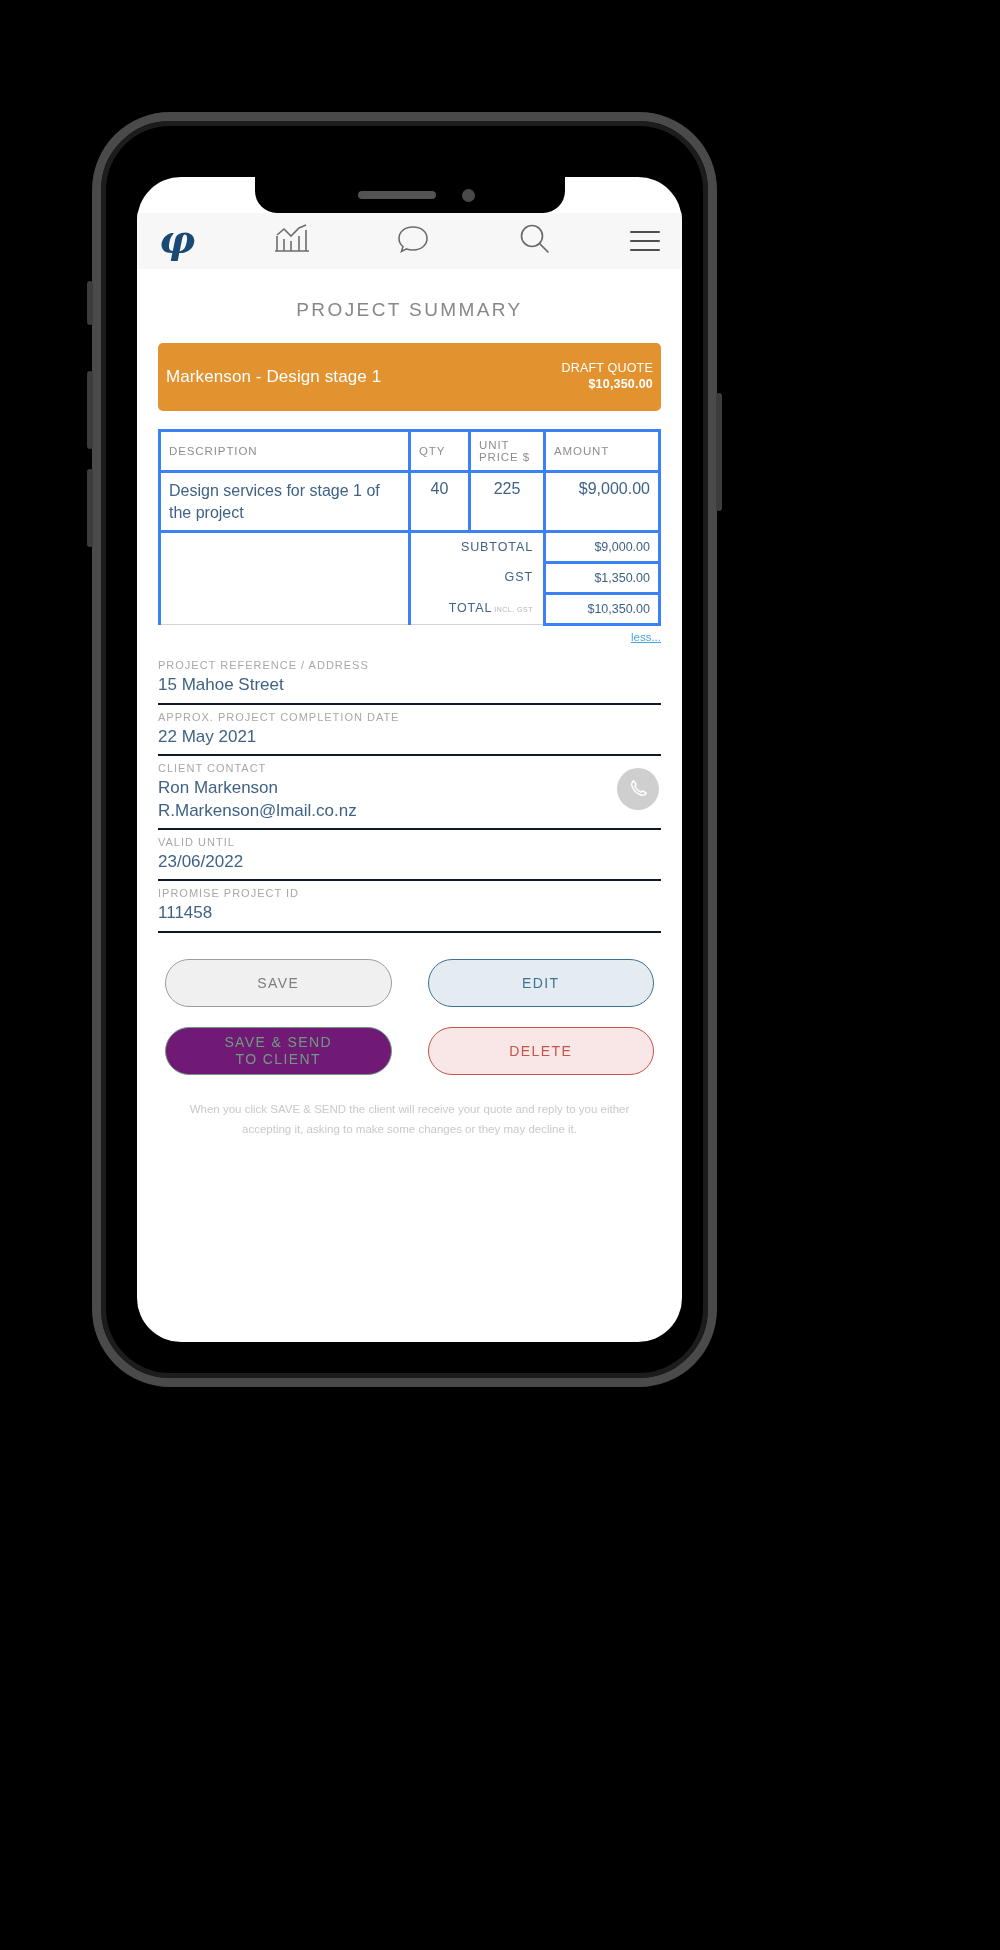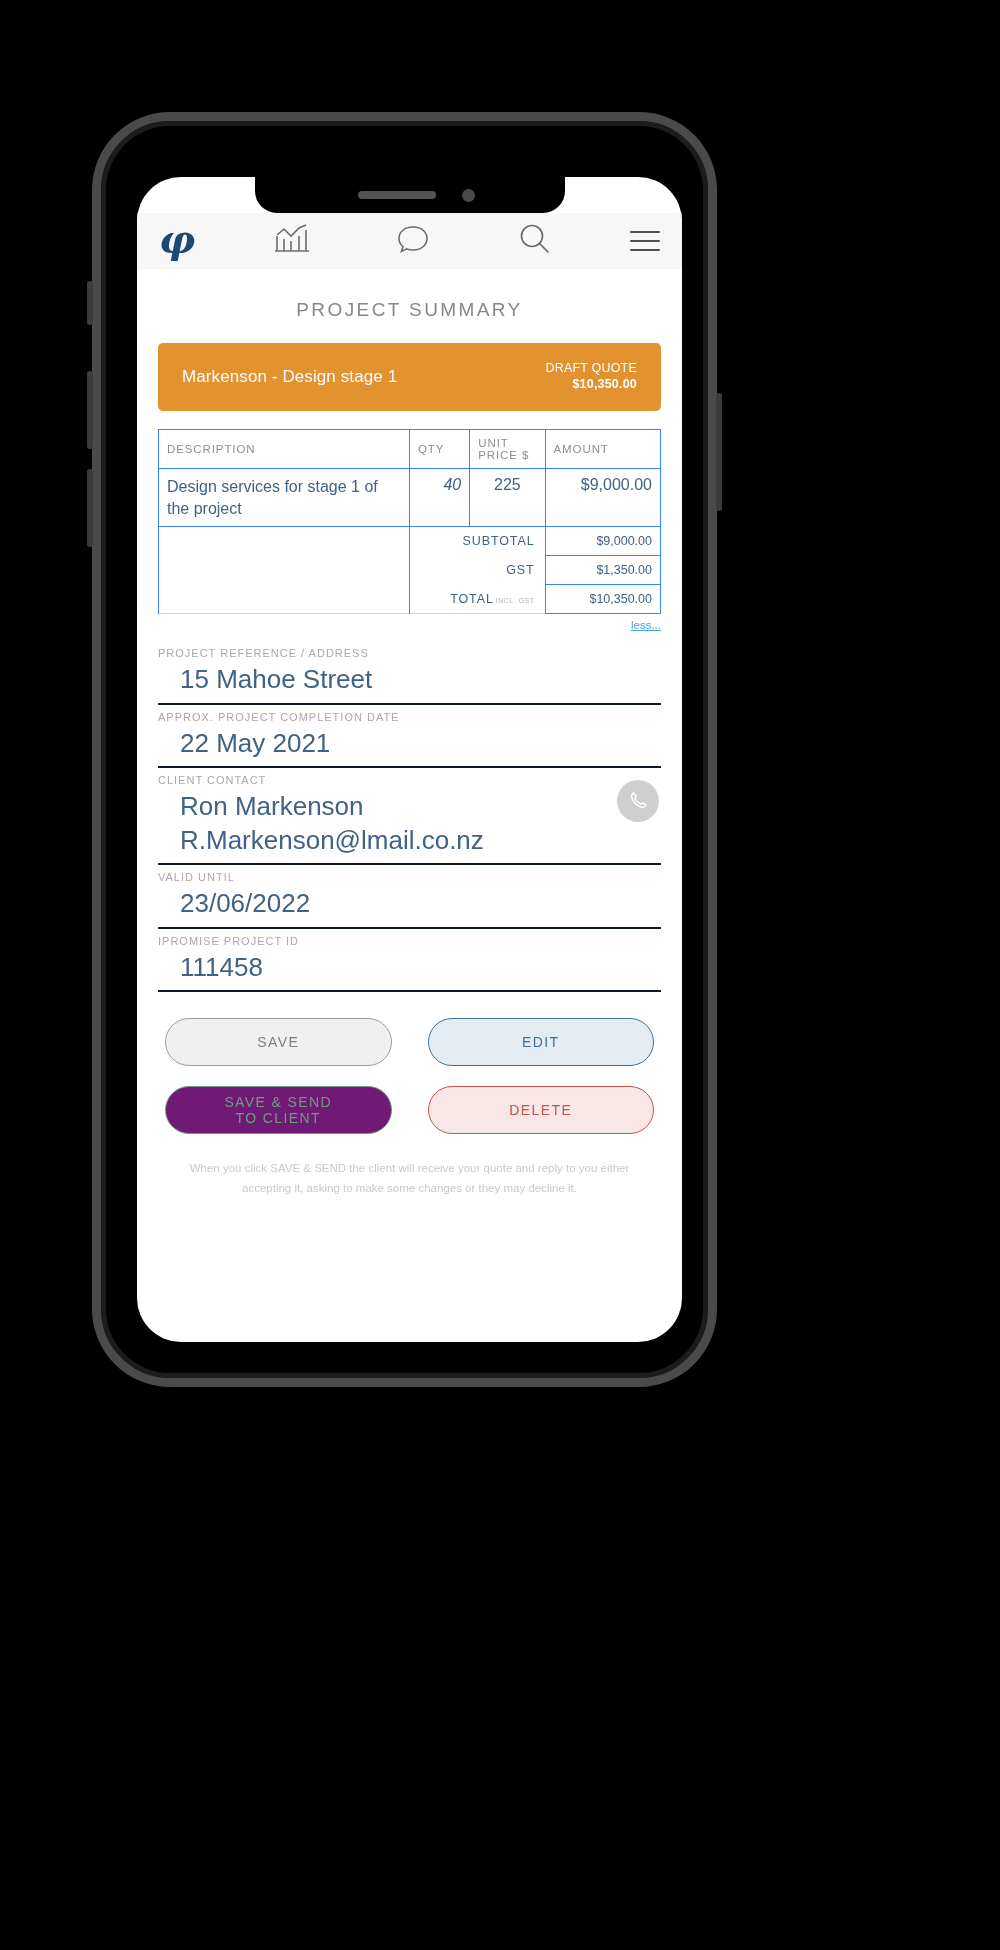--- a/index.html
+++ b/index.html
@@ -130,54 +130,54 @@
 
   
   .quote-banner {
     margin: 0 7px;
     background: #e2922f;
     border-radius: 5px;
     height: 68px;
     display: flex;
     align-items: center;
     justify-content: space-between;
-    padding: 0 24px;
+    padding: 0 8px;
     color: #fff;
   }
   .banner-title { font-size: 17px; font-weight: 400; letter-spacing: .1px; }
   .banner-right { text-align: right; line-height: 1.25; }
   .banner-status { font-size: 12.5px; font-weight: 400; letter-spacing: .2px; }
   .banner-amount { font-size: 12.5px; font-weight: 700; letter-spacing: .2px; }
 
   
   .items-table {
     margin: 18px 7px 0 7px;
     border: 1px solid #d4d4d4;
     border-collapse: collapse;
     width: calc(100% - 14px);
     font-size: 12.5px;
   }
   .items-table td, .items-table th {
-    border: 1px solid #3b82f6;
+    border: 3px solid #3b82f6;
     padding: 7px 8px;
     vertical-align: top;
     font-weight: 400;
   }
   .items-table thead th {
     color: #8e8e8e;
     letter-spacing: .9px;
     font-size: 11.5px;
     text-align: left;
     height: 38px;
     vertical-align: middle;
   }
   th.col-qty, th.col-unit, th.col-amount { text-align: center; }
   .items-table tbody td { color: #3f6285; font-size: 16px; }
   td.c-desc { width: 50%; line-height: 1.35; }
-  td.c-qty  { width: 12%; text-align: right; font-style: italic; }
+  td.c-qty  { width: 12%; text-align: center; }
   td.c-unit { width: 15%; text-align: center; margin-top: 40px; }
   td.c-amt  { width: 23%; text-align: right; }
   tr.item-row td { height: 58px; }
 
   tr.total-row td { color: #3f6285; font-size: 12.5px; }
   td.t-blank { border-top: 1px solid #d4d4d4; border-bottom: none; }
   td.t-label {
     text-align: right; color: #8e8e8e; letter-spacing: .9px;
     font-size: 11.5px; padding-right: 10px; border: none;
     border-top: none;
@@ -200,25 +200,24 @@
     padding: 6px 0 6px 0;
     position: relative;
   }
   .field-label {
     font-size: 11px;
     letter-spacing: 1px;
     color: #a8a8a8;
     margin-bottom: 3px;
   }
   .field-value {
-    font-size: 26px;
+    font-size: 17px;
     color: #3f6285;
     line-height: 1.32;
     font-weight: 400;
-    margin-left: 22px;
   }
   .phone-badge {
     position: absolute;
     right: 2px;
     top: 12px;
     width: 42px; height: 42px;
     border-radius: 50%;
     background: #cfcfcf;
     display: flex; align-items: center; justify-content: center;
     color: #ffffff;

